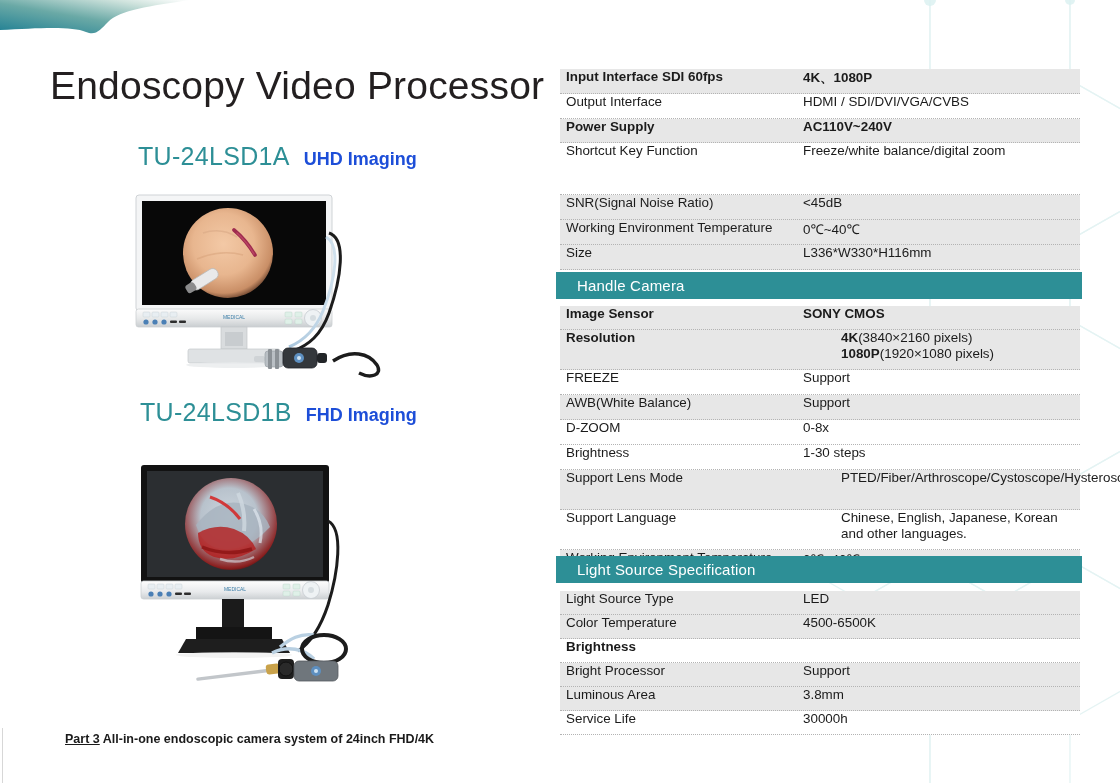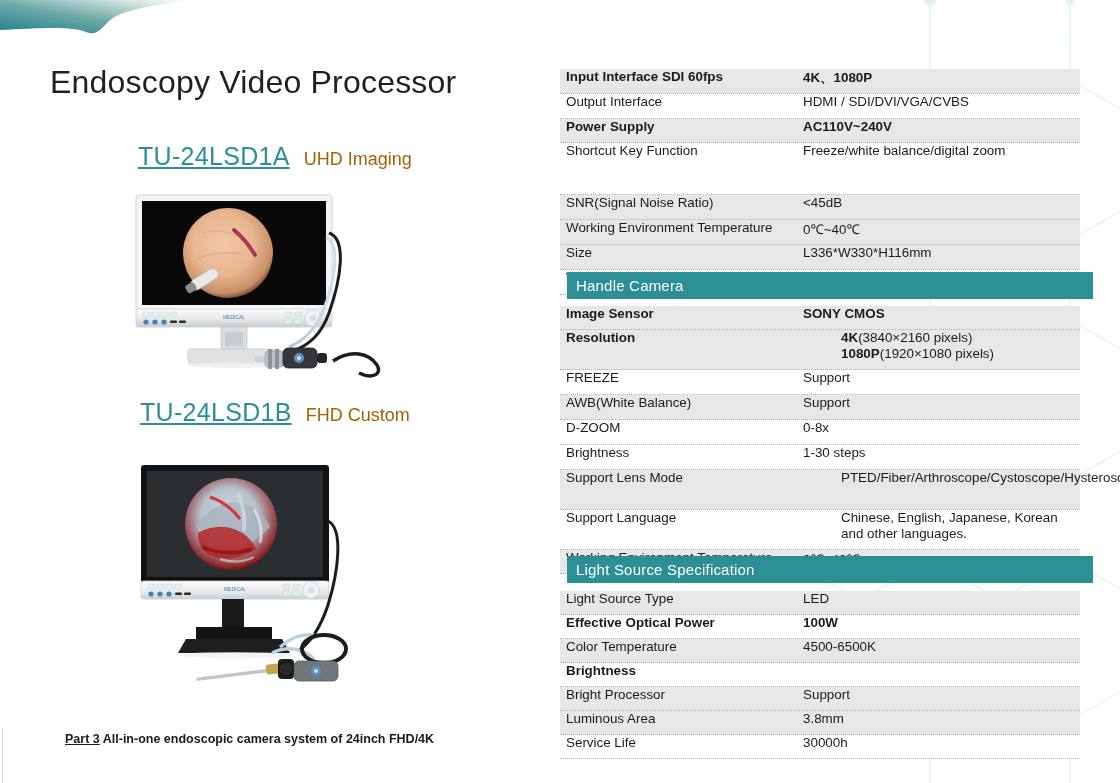--- a/index.html
+++ b/index.html
@@ -14,47 +14,47 @@
 
   
   .bg-hex{position:absolute;right:0;top:0;width:300px;height:783px;opacity:.55;pointer-events:none;}
   .corner-swoosh{position:absolute;left:0;top:0;width:190px;height:52px;pointer-events:none;}
   .left-rule{position:absolute;left:2px;top:728px;width:1px;height:55px;background:#c9c9c9;opacity:.75;}
 
   
   .left-col{position:absolute;left:0;top:0;width:545px;height:783px;}
   .doc-title{
     position:absolute;left:50px;top:64px;
-    font-size:32px;color:#231f20;font-weight:400;letter-spacing:.2px;
+    font-size:39px;color:#231f20;font-weight:400;letter-spacing:.2px;
     font-family:"Liberation Sans", sans-serif;
   }
   .model-line{position:absolute;display:flex;align-items:baseline;gap:14px;}
   .model-line.a{left:138px;top:142px;}
   .model-line.b{left:140px;top:398px;}
-  .model-code{font-size:25px;color:#2d8f96;font-weight:400;letter-spacing:.3px;text-decoration:underline;}
-  .model-tag{font-size:18px;color:#a16207;font-weight:400;}
+  .model-code{font-size:25px;color:#2d8f96;font-weight:400;letter-spacing:.3px;}
+  .model-tag{font-size:18px;color:#1d4ed8;font-weight:700;}
 
   .photo{position:absolute;}
   .photo.one{left:133px;top:193px;width:272px;height:192px;}
   .photo.two{left:138px;top:463px;width:272px;height:232px;}
 
   .caption{
     position:absolute;left:65px;top:732px;
     font-size:12.5px;font-weight:bold;color:#1a1a1a;white-space:nowrap;
   }
   .caption .part{text-decoration:underline;}
 
   
   .spec-area{position:absolute;left:552px;top:0;width:530px;height:783px;}
 
   .sec-header{
-    position:absolute;left:15px;width:526px;height:27px;
+    position:absolute;left:4px;width:526px;height:27px;
     background:#2d8f96;color:#ffffff;
     font-size:15px;line-height:27px;
-    padding-left:9px;box-sizing:border-box;
+    padding-left:21px;box-sizing:border-box;
     letter-spacing:.2px;
   }
 
   .tbl{position:absolute;left:8px;width:520px;}
   .row{
     display:flex;align-items:flex-start;
     border-bottom:1px dotted #b3b3b3;
     box-sizing:border-box;
     background:#ffffff;
   }
@@ -220,21 +220,21 @@
         <rect x="142" y="156" width="4" height="20" rx="1" fill="#8b9196"></rect>
         <rect x="150" y="155" width="34" height="20" rx="5" fill="#34383c" stroke="#22252a" stroke-width=".8"></rect>
         <circle cx="166" cy="165" r="5" fill="#5d8fc0"></circle>
         <circle cx="166" cy="165" r="2" fill="#cfe3f2"></circle>
         <rect x="184" y="160" width="10" height="10" rx="3" fill="#222528"></rect>
       </g>
     </svg>
 
     <div class="model-line b">
       <span class="model-code">TU-24LSD1B</span>
-      <span class="model-tag">FHD Custom</span>
+      <span class="model-tag">FHD Imaging</span>
     </div>
 
     <svg class="photo two" viewBox="0 0 272 232">
       <defs>
         <radialGradient id="tissue2" cx="48%" cy="42%" r="62%">
           <stop offset="0%" stop-color="#cdd6de"></stop>
           <stop offset="50%" stop-color="#b8c2cc"></stop>
           <stop offset="90%" stop-color="#8b2020"></stop>
           <stop offset="100%" stop-color="#3d0d0d"></stop>
         </radialGradient>
@@ -391,24 +391,20 @@
       </div>
     </div>
 
     <div class="sec-header" style="top:556px;">Light Source Specification</div>
 
     <div class="tbl" style="top:591px;">
       <div class="row alt h2">
         <div class="k">Light Source Type</div>
         <div class="v">LED</div>
       </div>
-      <div class="row h2">
-        <div class="k b">Effective Optical Power</div>
-        <div class="v b">100W</div>
-      </div>
       <div class="row alt h2">
         <div class="k">Color Temperature</div>
         <div class="v">4500-6500K</div>
       </div>
       <div class="row h2">
         <div class="k b">Brightness</div>
       </div>
       <div class="row alt h2">
         <div class="k">Bright Processor</div>
         <div class="v">Support</div>

